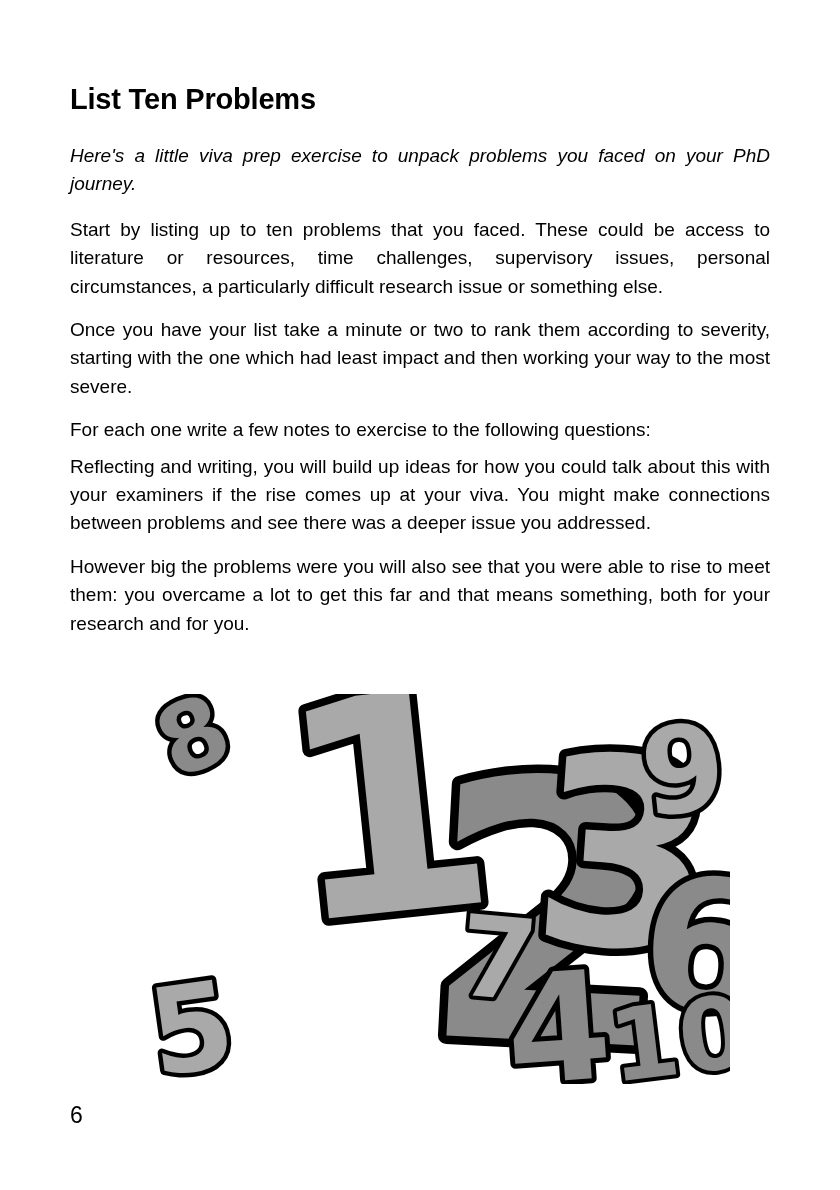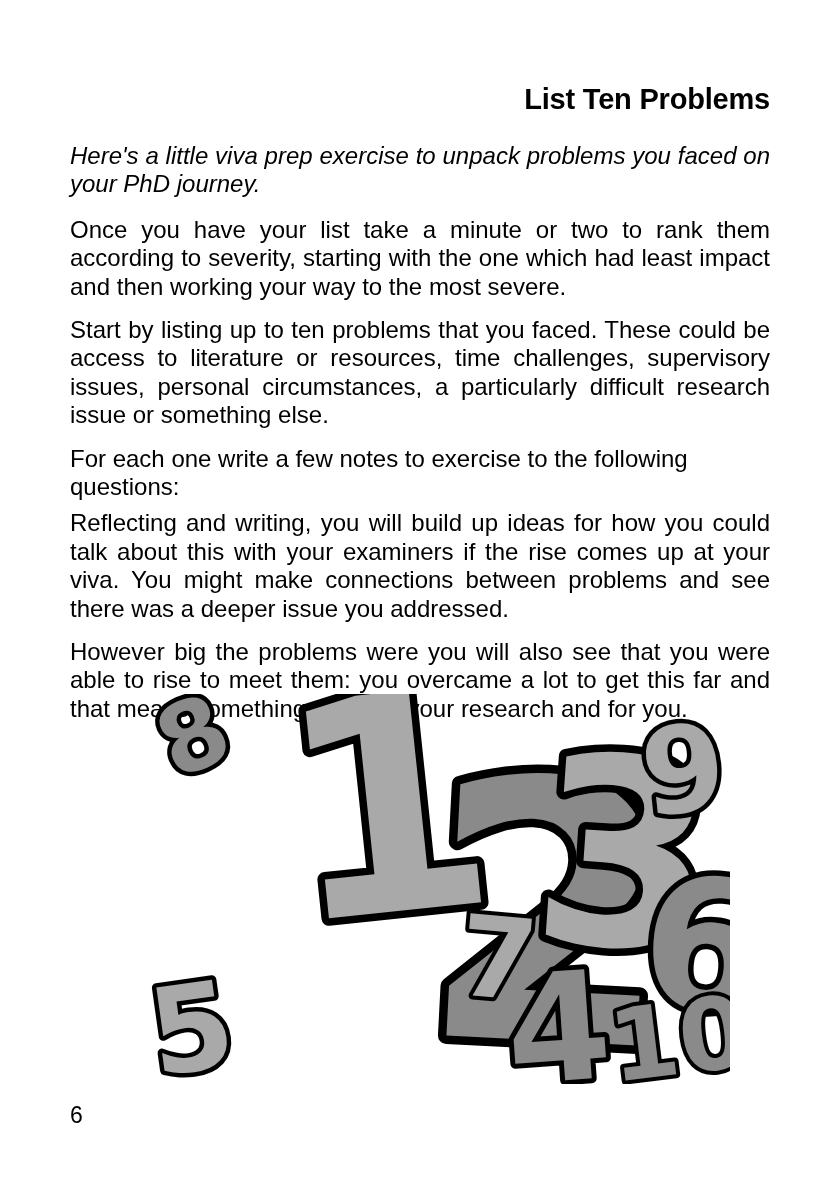--- a/index.html
+++ b/index.html
@@ -30,29 +30,29 @@
     position: absolute;
     left: 70px;
     top: 84px;
     width: 700px;
   }
 
   
   .page-title {
     font-size: 29px;
     font-weight: bold;
-    text-align: right;
+    text-align: left;
     line-height: 1.1;
     letter-spacing: -0.2px;
     margin: 0 0 26px 0;
   }
 
   
   .para {
-    font-size: 24px;
+    font-size: 19px;
     line-height: 28.4px;
     text-align: justify;
     margin: 0 0 15px 0;
     hyphens: none;
   }
   .para.intro {
     font-style: italic;
     margin-bottom: 17px;
   }
   .para.last {
@@ -122,23 +122,23 @@
 <body>
 
 <div class="page">
 
   <div class="content">
 
     <h1 class="page-title">List Ten Problems</h1>
 
     <p class="para intro">Here's a little viva prep exercise to unpack problems you faced on your PhD journey.</p>
 
+    <p class="para">Start by listing up to ten problems that you faced. These could be access to literature or resources, time challenges, supervisory issues, personal circumstances, a particularly difficult research issue or something else.</p>
+
     <p class="para">Once you have your list take a minute or two to rank them according to severity, starting with the one which had least impact and then working your way to the most severe.</p>
-
-    <p class="para">Start by listing up to ten problems that you faced. These could be access to literature or resources, time challenges, supervisory issues, personal circumstances, a particularly difficult research issue or something else.</p>
 
     <p class="para lead-in">For each one write a few notes to exercise to the following questions:</p>
 
 
     <p class="para">Reflecting and writing, you will build up ideas for how you could talk about this with your examiners if the rise comes up at your viva. You might make connections between problems and see there was a deeper issue you addressed.</p>
 
     <p class="para last">However big the problems were you will also see that you were able to rise to meet them: you overcame a lot to get this far and that means something, both for your research and for you.</p>
 
   </div>
 

